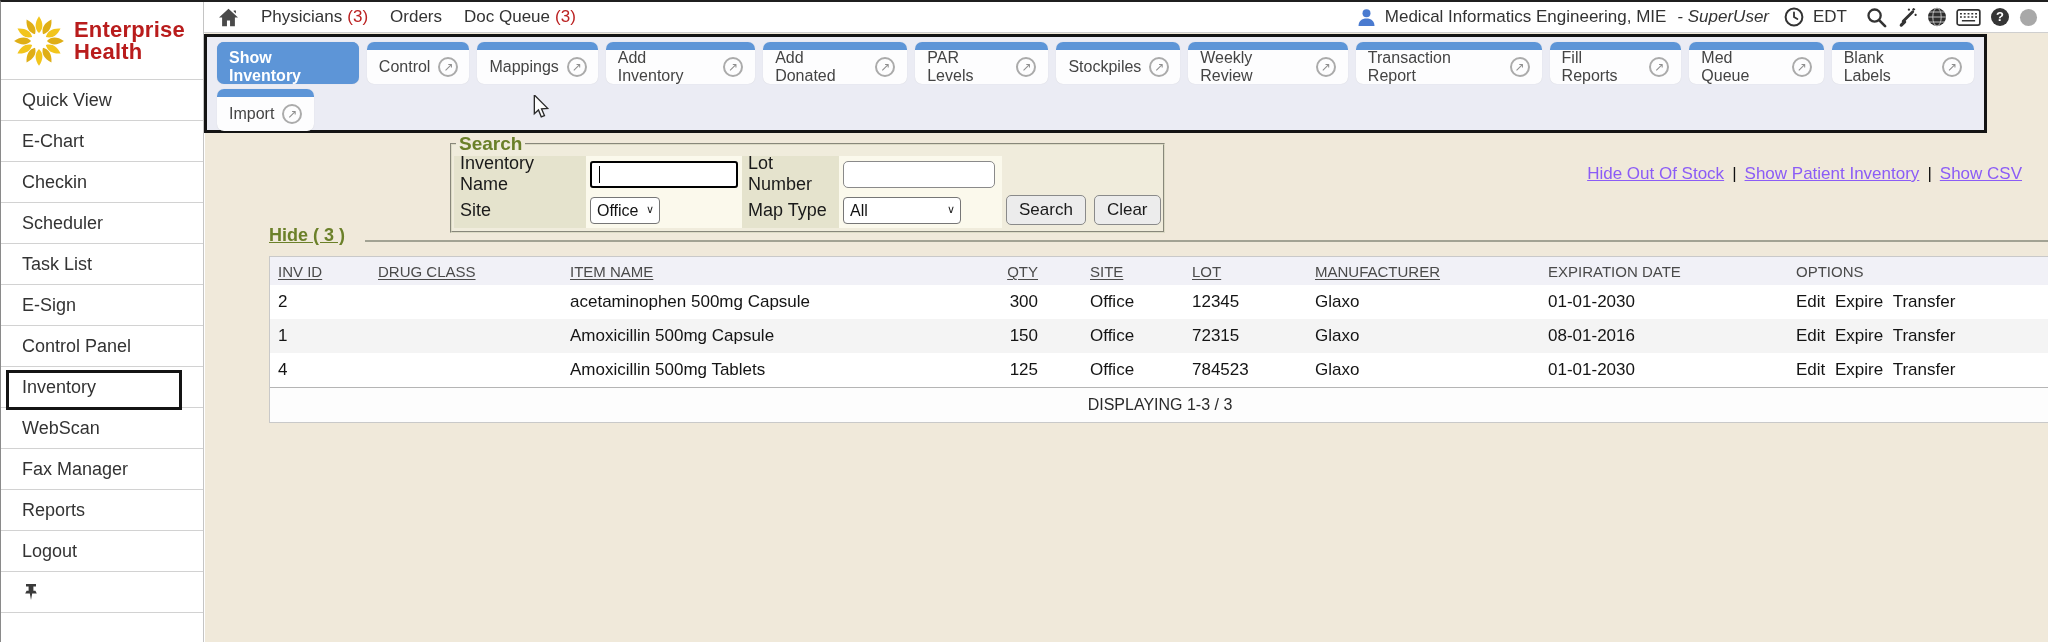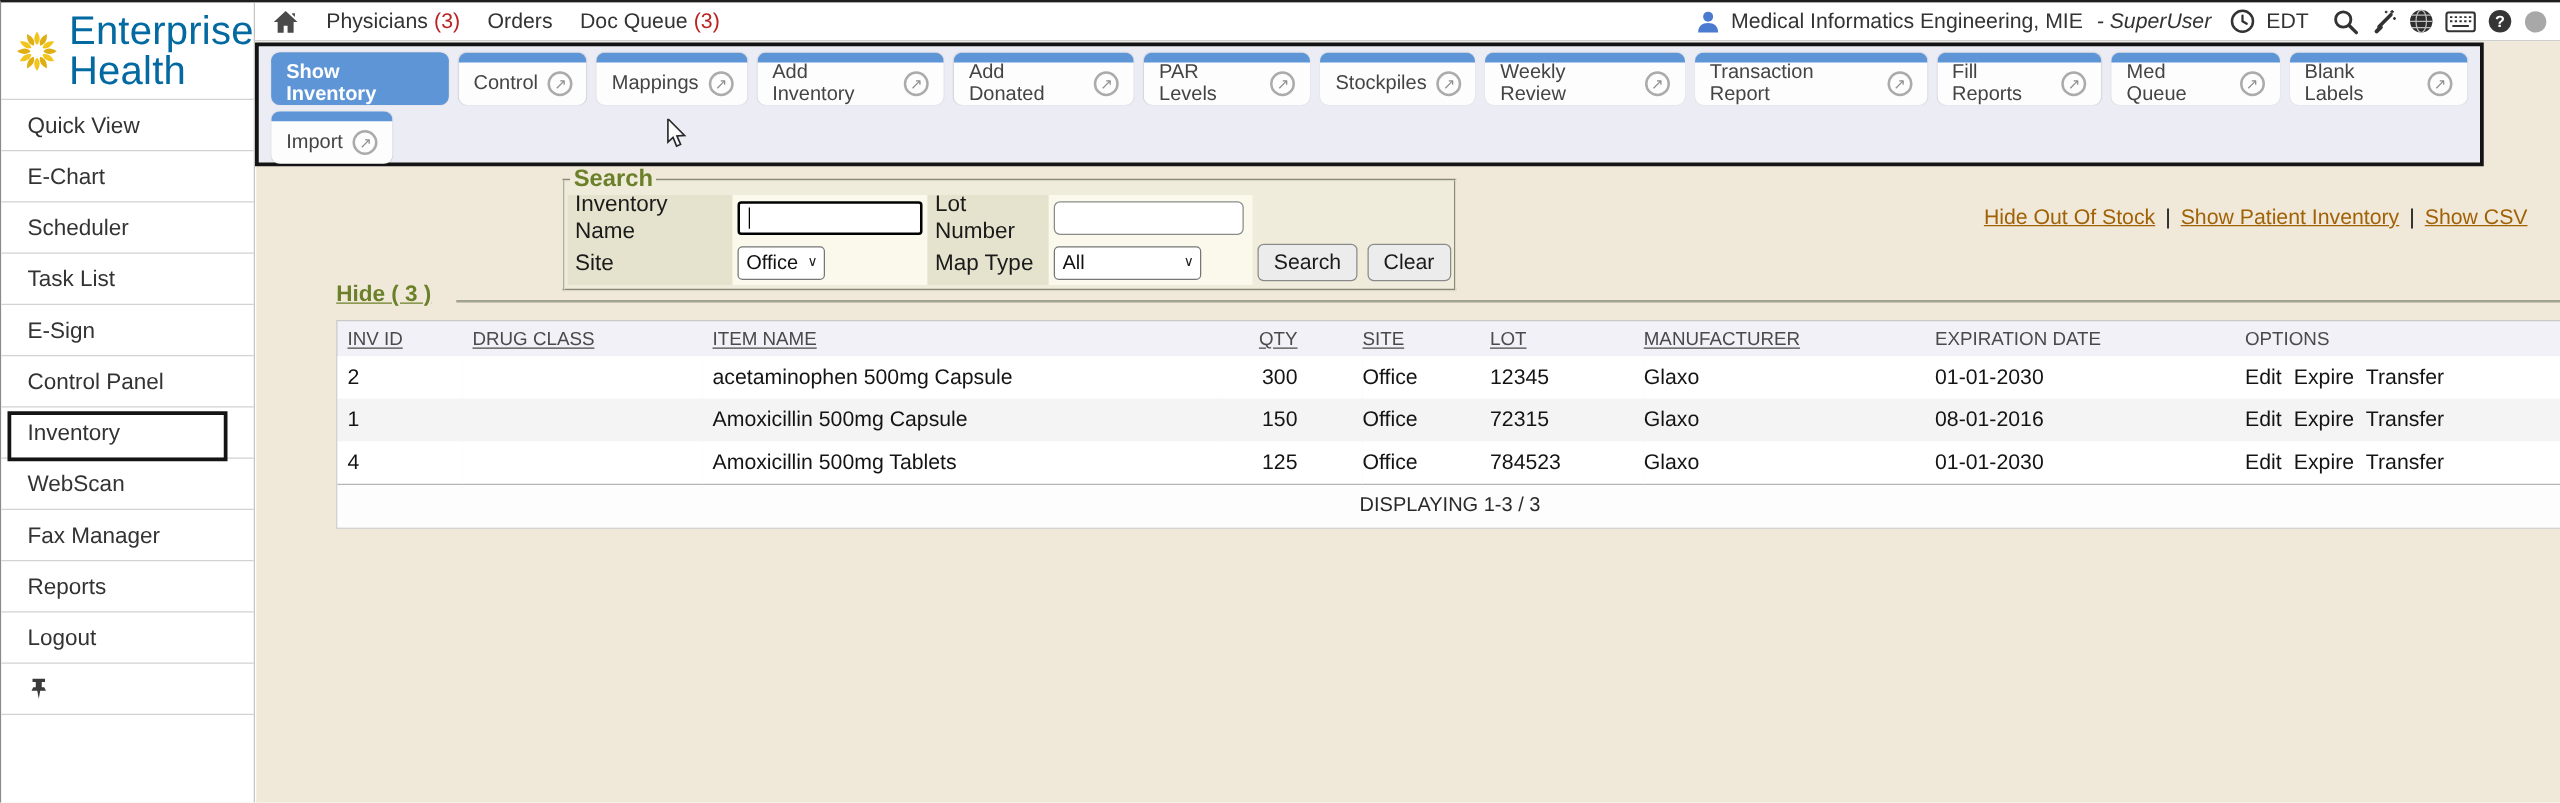--- a/index.html
+++ b/index.html
@@ -7,21 +7,21 @@
   body {
     width:2048px; height:642px; position:relative; overflow:hidden;
     font-family:"Liberation Sans", sans-serif; background:#ffffff;
     border-top:2px solid #1f1f1f; border-left:1px solid #8a8a8a;
   }
 
   
   .sidebar { position:absolute; left:0; top:0; width:203px; height:640px;
              background:#fff; border-right:1px solid #c4c4c4; }
   .logo { height:77px; display:flex; align-items:center; gap:9px; padding-left:12px; }
-  .logo-text { color:#0369a1; font-size:32px; line-height:0.98; letter-spacing:0.2px; }
+  .logo-text { color:#b91c1c; font-size:22px; line-height:0.98; letter-spacing:0.2px;font-weight:bold; }
   .side-list { border-top:1px solid #d2d2d2; }
   .side-item { position:relative; height:41px; display:flex; align-items:center;
                padding-left:21px; border-bottom:1px solid #d2d2d2;
                font-size:18px; color:#333; cursor:pointer; }
   .side-item.selected::before { content:""; position:absolute; left:5px; top:3px;
                width:170px; height:34px; border:3px solid #141414; }
   .pin-row svg { margin-left:1px; }
 
   
   .topbar { position:absolute; left:203px; top:0; right:0; height:31px; background:#fff;
@@ -75,21 +75,21 @@
                 font-size:11px; color:#222; pointer-events:none; }
   .sel.wide select { width:118px; }
   .btn-cell { gap:8px; padding-left:4px; background:transparent; }
   .btn { height:30px; padding:0 12px; border:1px solid #8a8a8a; border-radius:5px;
          background:#ececec; font-size:17px; color:#1a1a1a; cursor:pointer;
          font-family:"Liberation Sans",sans-serif; }
 
   
   .quick-links { position:absolute; top:131px; right:26px; font-size:17px; color:#111;
                  display:flex; gap:8px; align-items:center; }
-  .quick-links a { color:#a16207; text-decoration:underline; cursor:pointer; white-space:nowrap; }
+  .quick-links a { color:#8b5cf6; text-decoration:underline; cursor:pointer; white-space:nowrap; }
 
   
   .inv-section { position:absolute; left:18px; top:192px; width:1782px;margin-left:46px; }
   .inv-head { display:flex; align-items:baseline; gap:10px; height:31px; }
   .hide-link { color:#6b8029; font-weight:bold; font-size:18px; text-decoration:underline; cursor:pointer; }
   .inv-title { color:#6b8029; font-weight:bold; font-size:24px; }
   .legend-line { flex:1; border-top:2px solid #a2a293; align-self:center; margin-left:10px; }
   .inv-table-wrap { border:1px solid #c9c9c9; background:#f1f1f7; }
   table.inv { width:100%; border-collapse:collapse; }
   table.inv th { font-size:15px; font-weight:normal; color:#4a4a4a; text-align:left;
@@ -160,20 +160,21 @@
       <circle cx="23" cy="23" r="7" fill="#ffffff"></circle>
     </svg>
     <div class="logo-text">
       <div>Enterprise</div>
         <div>Health</div>
     </div>
   </div>
   <div class="side-list">
     <div class="side-item">Quick View</div>
     <div class="side-item">E-Chart</div>
+    <div class="side-item">Checkin</div>
     <div class="side-item">Scheduler</div>
     <div class="side-item">Task List</div>
     <div class="side-item">E-Sign</div>
     <div class="side-item">Control Panel</div>
     <div class="side-item selected">Inventory</div>
     <div class="side-item">WebScan</div>
     <div class="side-item">Fax Manager</div>
     <div class="side-item">Reports</div>
     <div class="side-item">Logout</div>
     <div class="side-item pin-row">

